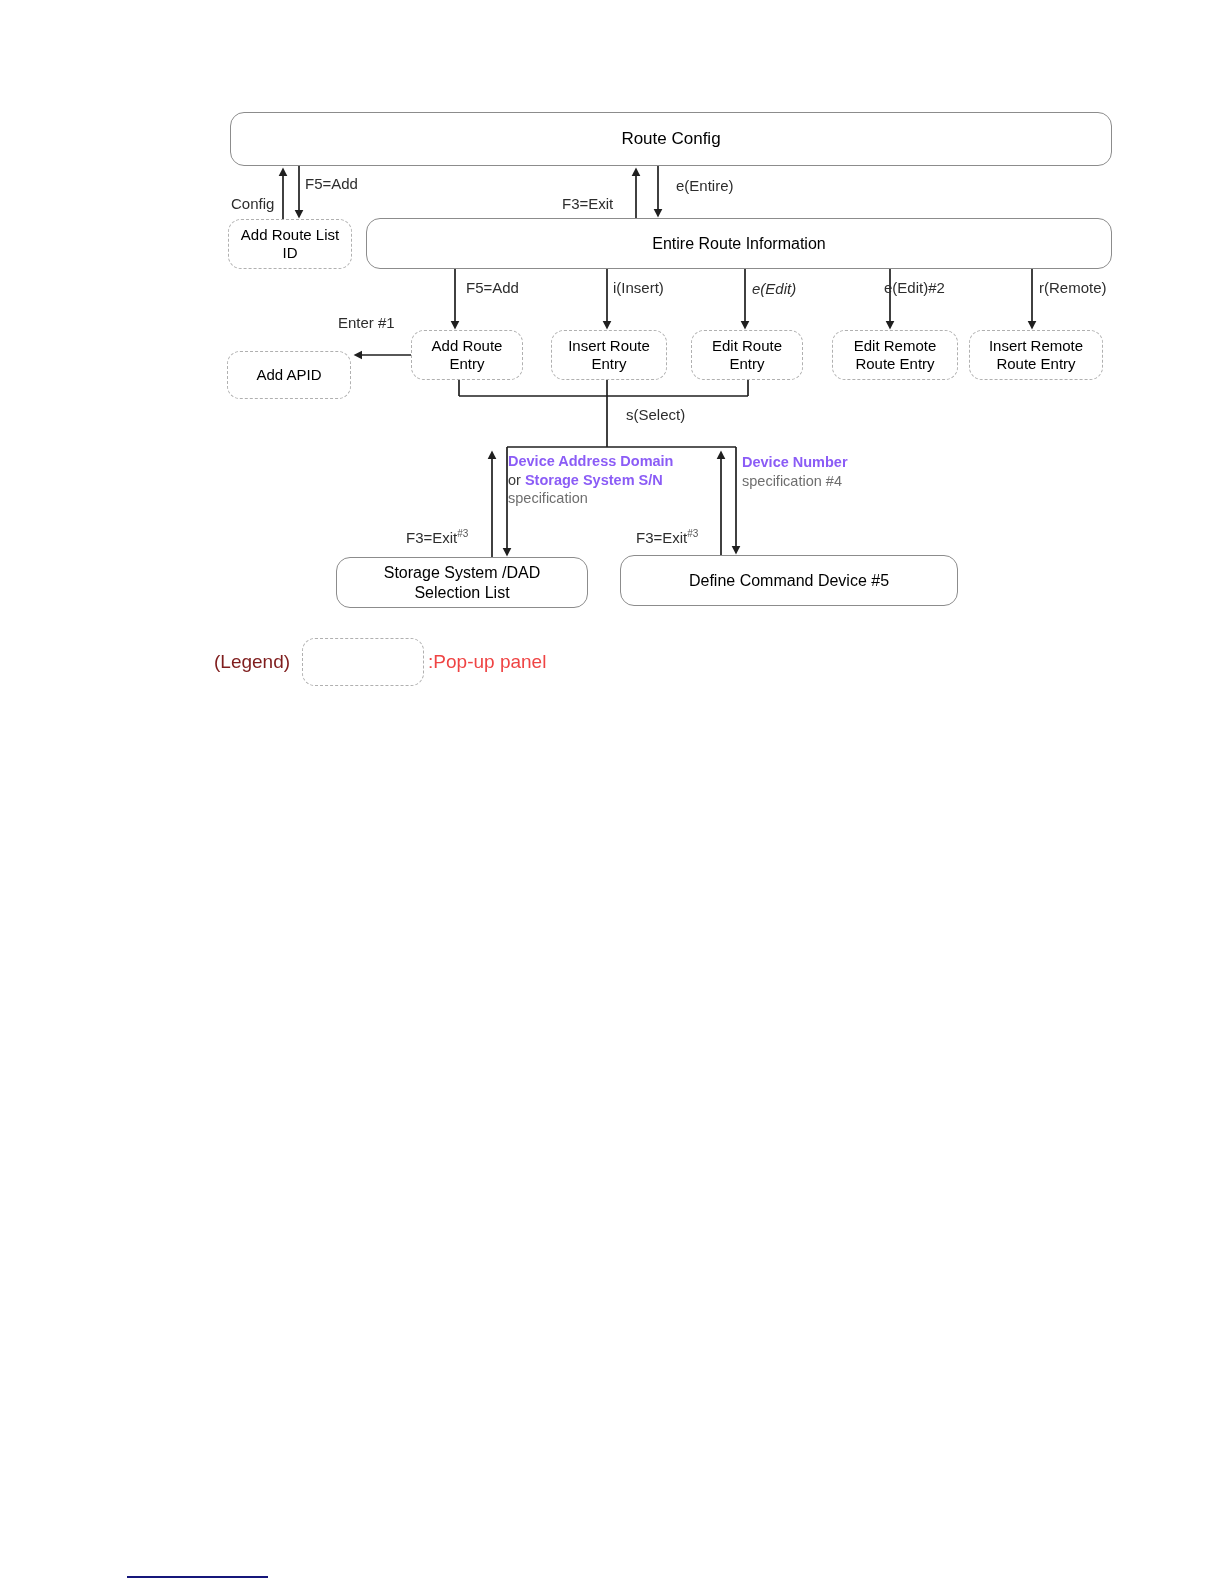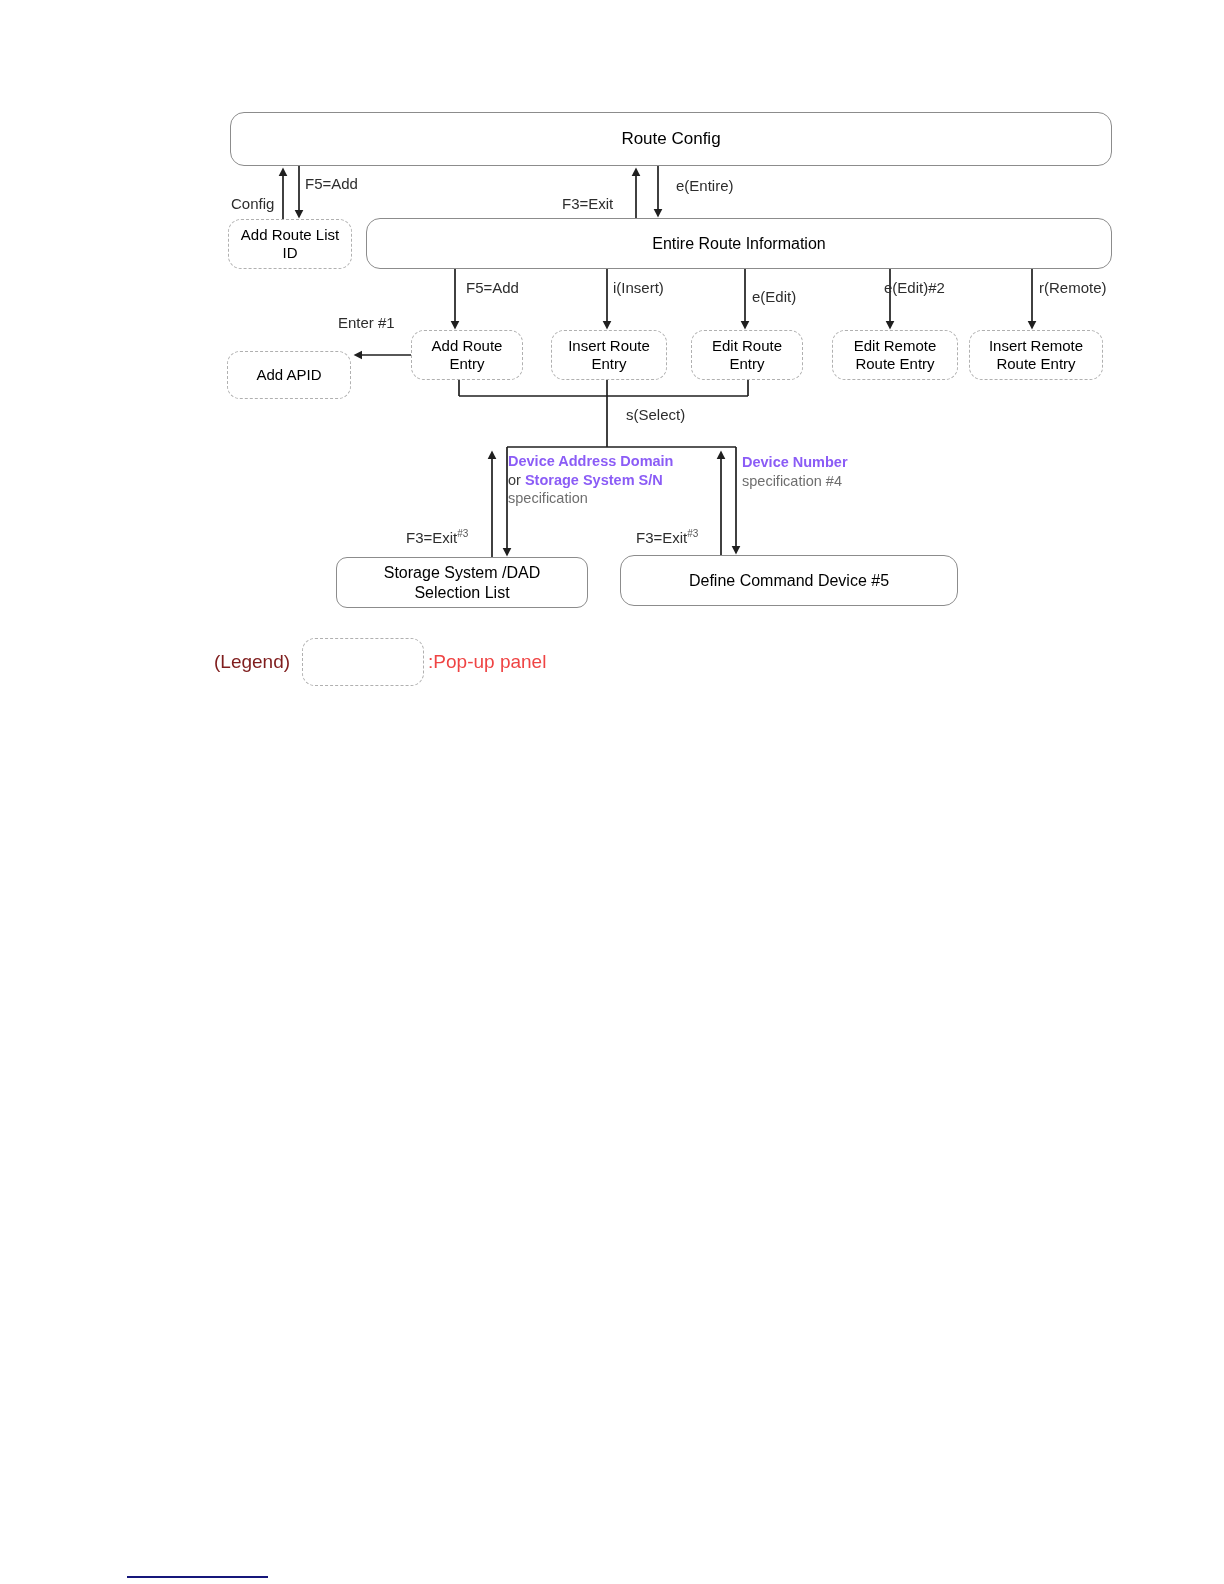--- a/index.html
+++ b/index.html
@@ -179,21 +179,21 @@
   </div>
 
   <div class="node dashed" style="left:832px; top:330px; width:126px; height:50px; font-size:15px;">
     <span class="node-label">Edit Remote<br>Route Entry</span>
   </div>
 
   <div class="node dashed" style="left:969px; top:330px; width:134px; height:50px; font-size:15px;">
     <span class="node-label">Insert Remote<br>Route Entry</span>
   </div>
 
-  <div class="node solid" style="left:336px; top:557px; width:252px; height:51px; font-size:16px;border-radius:11px;">
+  <div class="node solid" style="left:336px; top:557px; width:252px; height:51px; font-size:16px;">
     <span class="node-label">Storage System /DAD<br>Selection List</span>
   </div>
 
   <div class="node solid" style="left:620px; top:555px; width:338px; height:51px; font-size:16px;">
     <span class="node-label">Define Command Device #5</span>
   </div>
 
   <div class="edge-label" style="left:231px; top:195px;">
     <span>Config</span>
   </div>
@@ -205,21 +205,21 @@
   </div>
   <div class="edge-label" style="left:676px; top:177px;">
     <span>e(Entire)</span>
   </div>
   <div class="edge-label" style="left:466px; top:279px;">
     <span>F5=Add</span>
   </div>
   <div class="edge-label" style="left:613px; top:279px;">
     <span>i(Insert)</span>
   </div>
-  <div class="edge-label" style="left:752px; top:288px;">
+  <div class="edge-label" style="left:752px; top:280px;font-style:italic;">
     <span>e(Edit)</span>
   </div>
   <div class="edge-label" style="left:884px; top:279px;">
     <span>e(Edit)#2</span>
   </div>
   <div class="edge-label" style="left:1039px; top:279px;">
     <span>r(Remote)</span>
   </div>
   <div class="edge-label" style="left:338px; top:314px;">
     <span>Enter #1</span>

